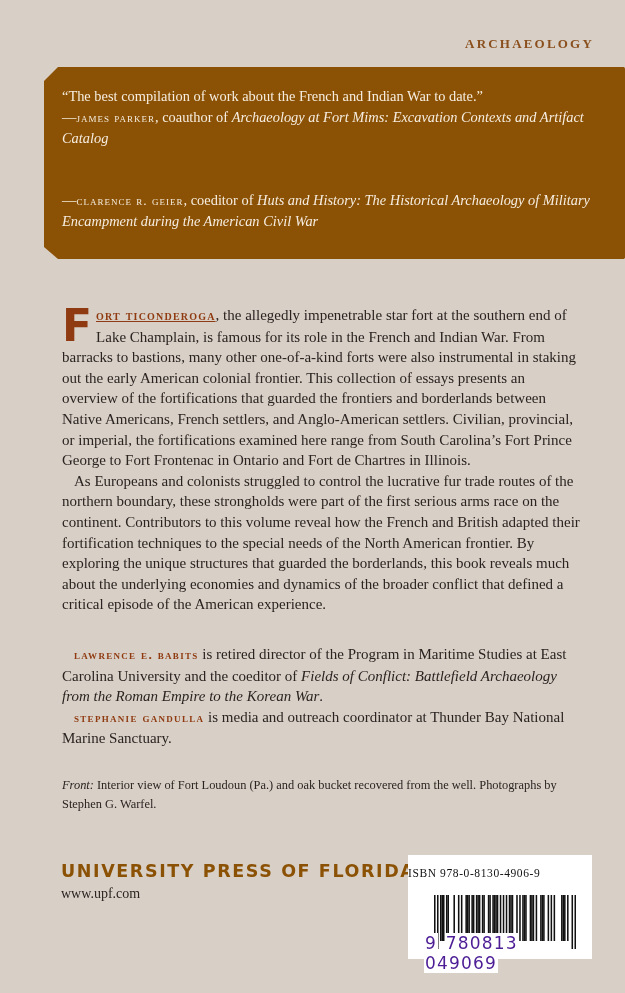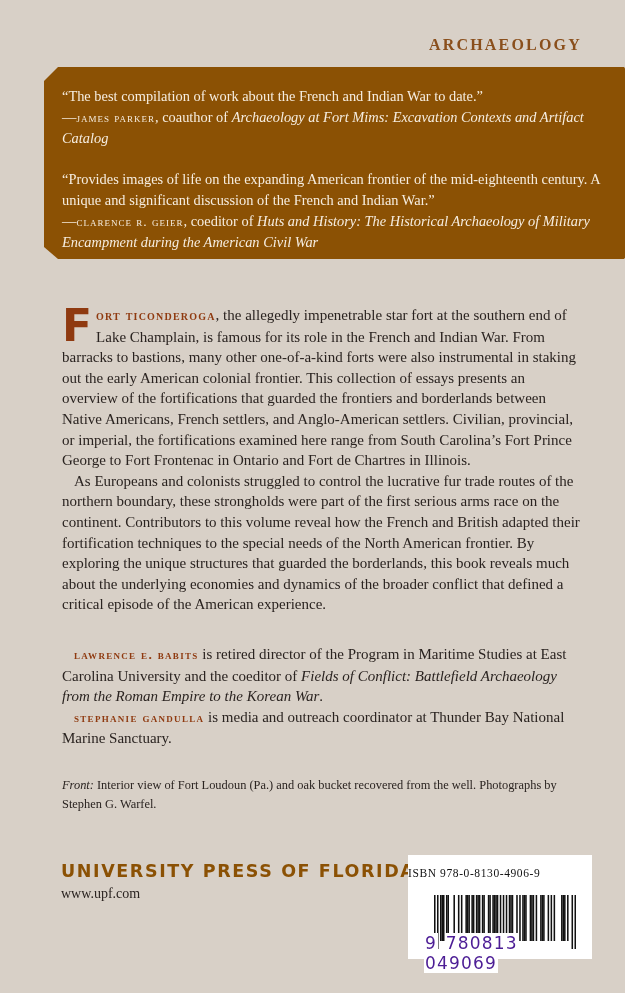--- a/index.html
+++ b/index.html
@@ -8,22 +8,22 @@
       background: #d8d0c7;
       overflow: hidden;
     }
     body {
       position: relative;
       font-family: "Liberation Serif", "DejaVu Serif", serif;
       color: #2a2320;
     }
     .category {
       position: absolute;
-      top: 36px; right: 43px;
-      font-size: 16px;
+      top: 36px; right: 31px;
+      font-size: 13px;
       letter-spacing: 2.2px;
       color: #8a4f1c;
       font-weight: bold;
     }
     .quote-box {
       position: absolute;
       left: 44px; top: 67px;
       width: 592px; height: 192px;
       background: #8b5104;
       clip-path: polygon(14px 0, calc(100% - 12px) 0, 100% 14px, 100% calc(100% - 14px), calc(100% - 12px) 100%, 14px 100%, 0 calc(100% - 12px), 0 14px);
@@ -60,20 +60,21 @@
       color: #8f3a10;
       margin: 2px 4px 0 0;
       height: 40px;
     }
     .lead-caps {
       font-variant: small-caps;
       letter-spacing: 1.2px;
       color: #8f3a10;
       font-weight: bold;
       font-size: 14px;
+      text-decoration: underline;
     }
     .bios {
       position: absolute;
       left: 62px; top: 644px;
       width: 525px;
       font-size: 15px;
       line-height: 20.6px;
     }
     .bios .name {
       font-variant: small-caps;
@@ -149,21 +150,21 @@
 <div>
 
   <div class="category">ARCHAEOLOGY</div>
 
   <div class="quote-box">
     <div class="quote">
       <span>“The best compilation of work about the French and Indian War to date.”</span><br>
       <span>—</span><span class="sc">james parker</span><span>, coauthor of </span><i>Archaeology at Fort Mims: Excavation Contexts and Artifact Catalog</i>
     </div>
     <div class="quote">
-      <span>“Provides images of life on the expanding American frontier of the mid-eighteenth century. A unique and significant discussion of the French and Indian War.”</span><br>
+      <br>
       <span>—</span><span class="sc">clarence r. geier</span><span>, coeditor of </span><i>Huts and History: The Historical Archaeology of Military Encampment during the American Civil War</i>
     </div>
   </div>
 
   <div class="body-text">
     <p><span class="dropcap">F</span><span class="lead-caps">ort ticonderoga</span><span>, the allegedly impenetrable star fort at the southern end of Lake Champlain, is famous for its role in the French and Indian War. From barracks to bastions, many other one-of-a-kind forts were also instrumental in staking out the early American colonial frontier. This collection of essays presents an overview of the fortifications that guarded the frontiers and borderlands between Native Americans, French settlers, and Anglo-American settlers. Civilian, provincial, or imperial, the fortifications examined here range from South Carolina’s Fort Prince George to Fort Frontenac in Ontario and Fort de Chartres in Illinois.</span></p>
     <p class="indent">As Europeans and colonists struggled to control the lucrative fur trade routes of the northern boundary, these strongholds were part of the first serious arms race on the continent. Contributors to this volume reveal how the French and British adapted their fortification techniques to the special needs of the North American frontier. By exploring the unique structures that guarded the borderlands, this book reveals much about the underlying economies and dynamics of the broader conflict that defined a critical episode of the American experience.</p>
   </div>
 
   <div class="bios">

